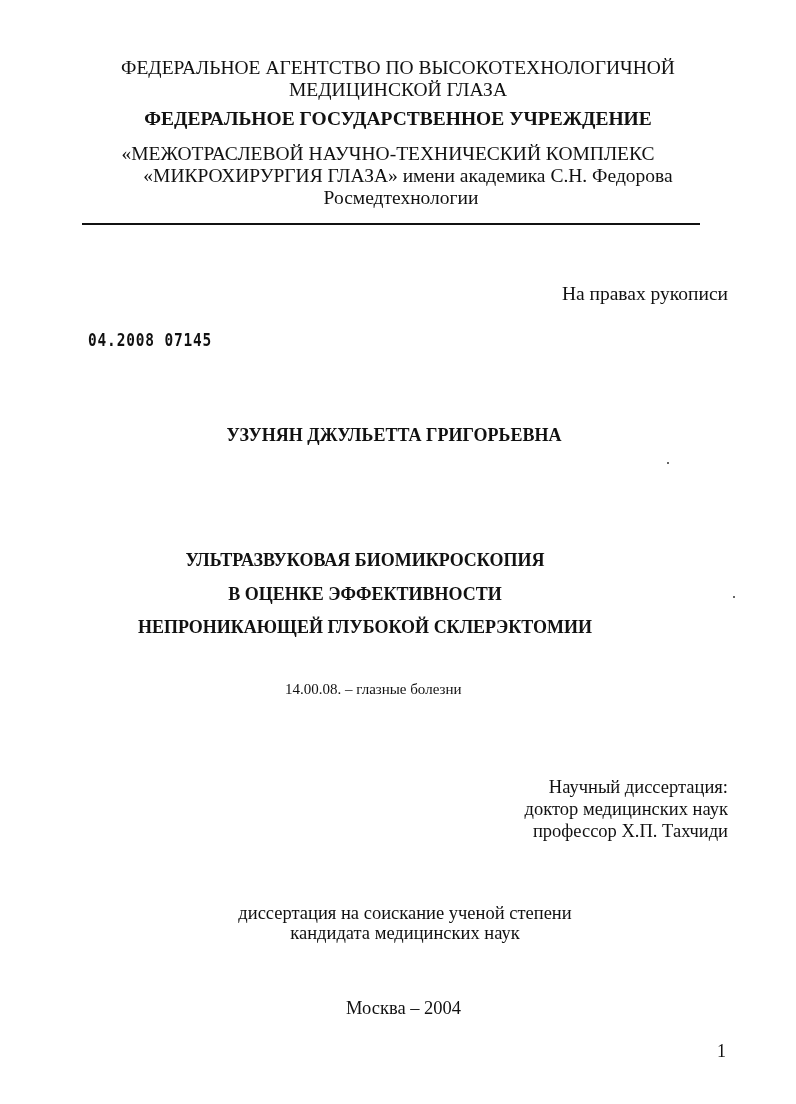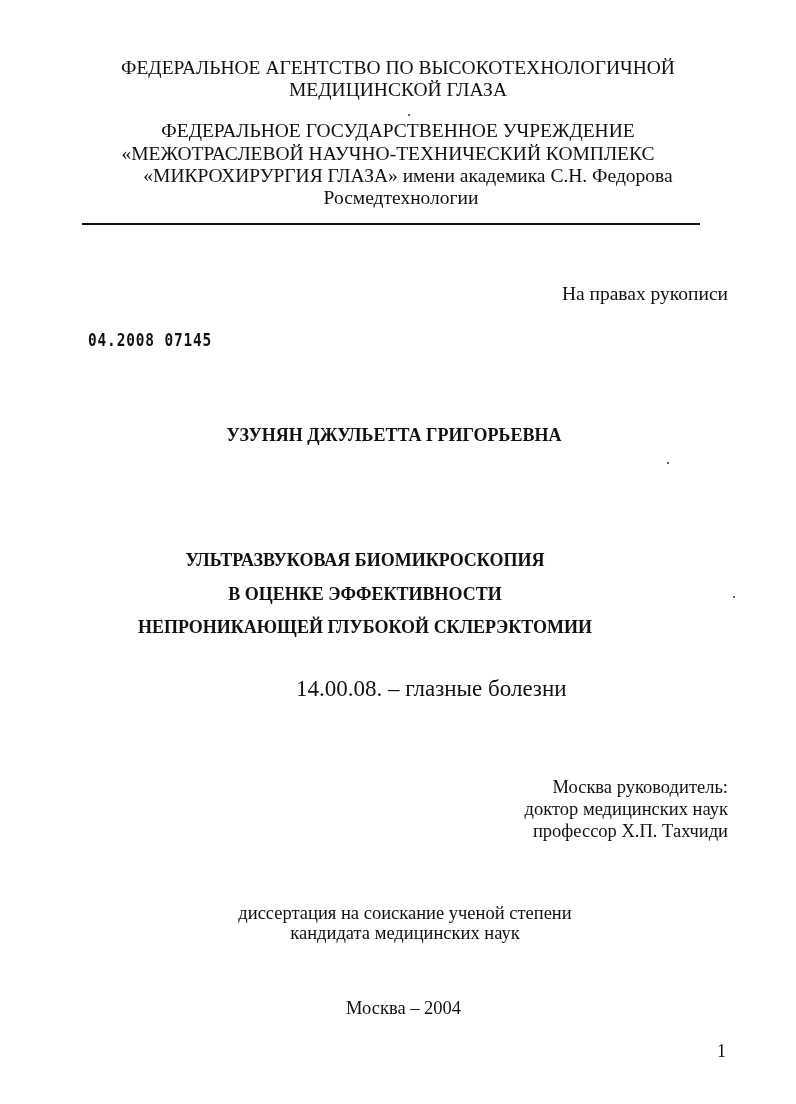--- a/index.html
+++ b/index.html
@@ -17,42 +17,42 @@
 </head>
 <body>
 
 <div>
 
   <div class="abs center hdr" style="top:57px;">ФЕДЕРАЛЬНОЕ АГЕНТСТВО ПО ВЫСОКОТЕХНОЛОГИЧНОЙ</div>
   <div class="abs center hdr" style="top:79px;">МЕДИЦИНСКОЙ ГЛАЗА</div>
 
   <div class="speck" style="left:408px; top:114px;"></div>
 
-  <div class="abs center hdr" style="top:120px;">ФЕДЕРАЛЬНОЕ ГОСУДАРСТВЕННОЕ УЧРЕЖДЕНИЕ</div>
+  <div class="abs center hdr" style="top:108px;font-weight:bold;">ФЕДЕРАЛЬНОЕ ГОСУДАРСТВЕННОЕ УЧРЕЖДЕНИЕ</div>
   <div class="abs center hdr" style="top:143px; left:-10px;">«МЕЖОТРАСЛЕВОЙ НАУЧНО-ТЕХНИЧЕСКИЙ  КОМПЛЕКС</div>
   <div class="abs center hdr" style="top:165px; left:10px;">«МИКРОХИРУРГИЯ  ГЛАЗА»  имени академика С.Н. Федорова</div>
   <div class="abs center hdr" style="top:187px; left:3px;">Росмедтехнологии</div>
 
   <div class="rule"></div>
 
   <div class="abs hdr" style="top:240px; right:68px;margin-top:43px;">На правах рукописи</div>
 
   <div class="abs stamp" style="top:330px; left:88px;">04.2008 07145</div>
 
   <div class="abs center bold" style="top:425px; left:-4px; font-size:18px;">УЗУНЯН  ДЖУЛЬЕТТА  ГРИГОРЬЕВНА</div>
   <div class="speck" style="left:667px; top:462px;"></div>
 
   <div class="abs center bold" style="top:550px; left:-33px; font-size:18px;">УЛЬТРАЗВУКОВАЯ  БИОМИКРОСКОПИЯ</div>
   <div class="abs center bold" style="top:584px; left:-33px; font-size:18px;">В  ОЦЕНКЕ  ЭФФЕКТИВНОСТИ</div>
   <div class="abs center bold" style="top:617px; left:-33px; font-size:18px;">НЕПРОНИКАЮЩЕЙ  ГЛУБОКОЙ  СКЛЕРЭКТОМИИ</div>
   <div class="speck" style="left:733px; top:596px;"></div>
 
-  <div class="abs hdr" style="top:678px; left:296px; font-size:23px;">14.00.08. – глазные болезни</div>
+  <div class="abs hdr" style="top:678px; left:285px; font-size:15px;">14.00.08. – глазные болезни</div>
 
-  <div class="abs hdr" style="top:776px; right:68px; text-align:right; font-size:18.5px;">Москва руководитель:</div>
+  <div class="abs hdr" style="top:776px; right:68px; text-align:right; font-size:18.5px;">Научный диссертация:</div>
   <div class="abs hdr" style="top:798px; right:68px; text-align:right; font-size:18.5px;">доктор медицинских наук</div>
   <div class="abs hdr" style="top:820px; right:68px; font-size:18.5px;">профессор  Х.П. Тахчиди</div>
 
   <div class="abs center hdr" style="top:902px; left:7px; font-size:18.5px;">диссертация на соискание ученой степени</div>
   <div class="abs center hdr" style="top:922px; left:7px; font-size:18.5px;">кандидата медицинских наук</div>
 
   <div class="abs hdr" style="top:997px; left:346px; font-size:18.5px;">Москва – 2004</div>
 
   <div class="abs hdr" style="top:1040px; left:717px; font-size:18px;">1</div>
 </div>

